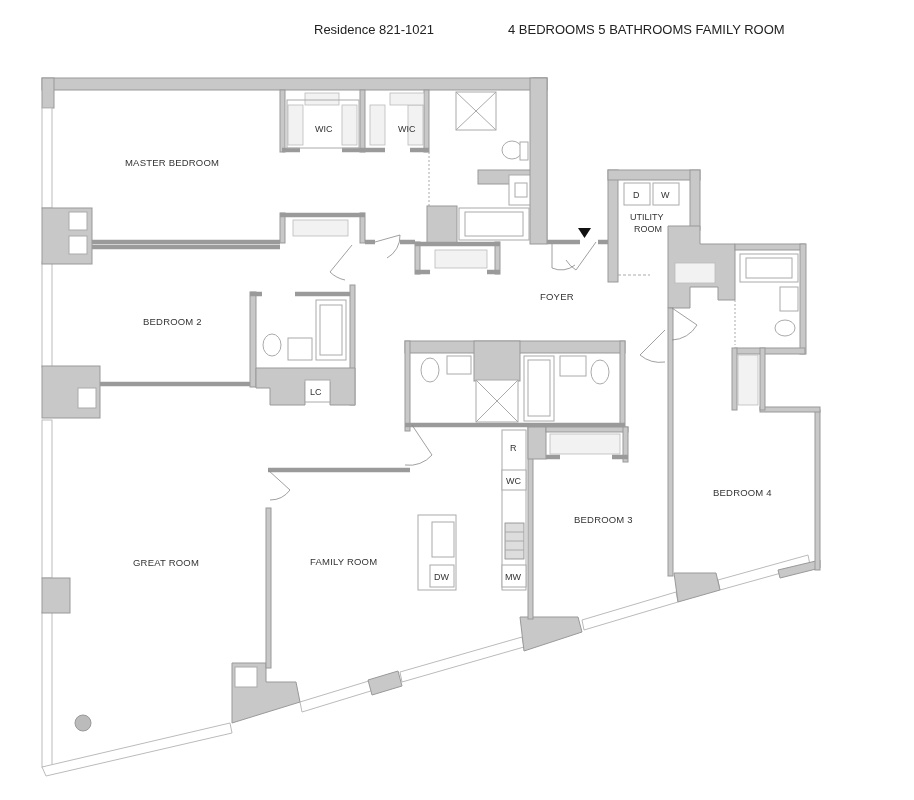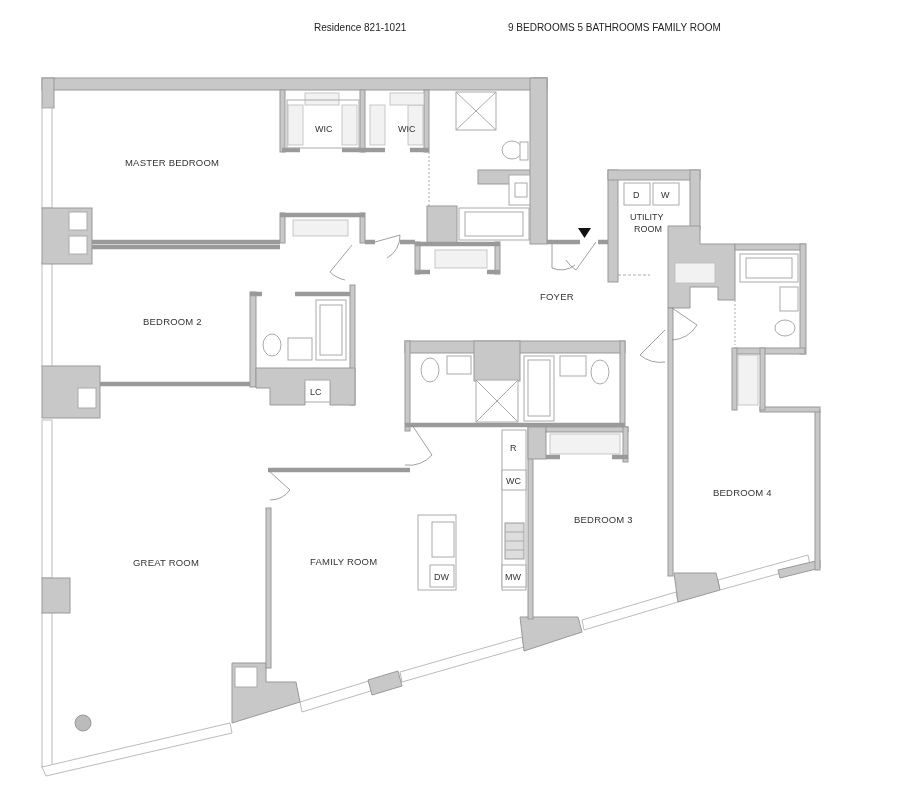--- a/index.html
+++ b/index.html
@@ -1,37 +1,37 @@
 <!DOCTYPE html>
 <html><head>
 <meta charset="utf-8">
 <style>
   html, body { margin: 0; padding: 0; background: #ffffff; }
   body { width: 914px; height: 800px; position: relative; overflow: hidden; font-family: "Liberation Sans", sans-serif; }
   .header { position: absolute; top: 22px; left: 0; width: 914px; height: 20px; }
-  .header span { position: absolute; font-size: 10px; color: #222; font-family: "Liberation Sans", sans-serif; }
+  .header span { position: absolute; font-size: 13px; color: #222; font-family: "Liberation Sans", sans-serif; }
   .residence { left: 314px; }
   .summary { left: 508px; }
   svg { position: absolute; left: 0; top: 0; }
   .room-label { font-family: "Liberation Sans", sans-serif; font-size: 9.5px; fill: #333; letter-spacing: 0.2px; }
   .fix-label { font-family: "Liberation Sans", sans-serif; font-size: 9px; fill: #333; }
   .wall { fill: #c8c8c8; stroke: #999; stroke-width: 1; }
   .line { fill: none; stroke: #9a9a9a; stroke-width: 4.5; }
   .thin { fill: none; stroke: #aaa; stroke-width: 1; }
   .fixture { fill: #fff; stroke: #aaa; stroke-width: 1; }
   .door { fill: none; stroke: #888; stroke-width: 0.8; }
   .window { fill: #fff; stroke: #bbb; stroke-width: 1; }
   .shelf { fill: #f2f2f2; stroke: #bbb; stroke-width: 0.8; }
 </style>
 </head>
 <body>
 
 <div class="header">
   <span class="residence">Residence 821-1021</span>
-  <span class="summary">9 BEDROOMS 5 BATHROOMS  FAMILY ROOM</span>
+  <span class="summary">4 BEDROOMS 5 BATHROOMS  FAMILY ROOM</span>
 </div>
 
 <svg width="914" height="800" viewBox="0 0 914 800">
 
   <g>
 
     <rect class="wall" x="42" y="78" width="505" height="12"></rect>
     <rect class="wall" x="42" y="78" width="12" height="30"></rect>
 
     <rect class="wall" x="533" y="78" width="14" height="165"></rect>

